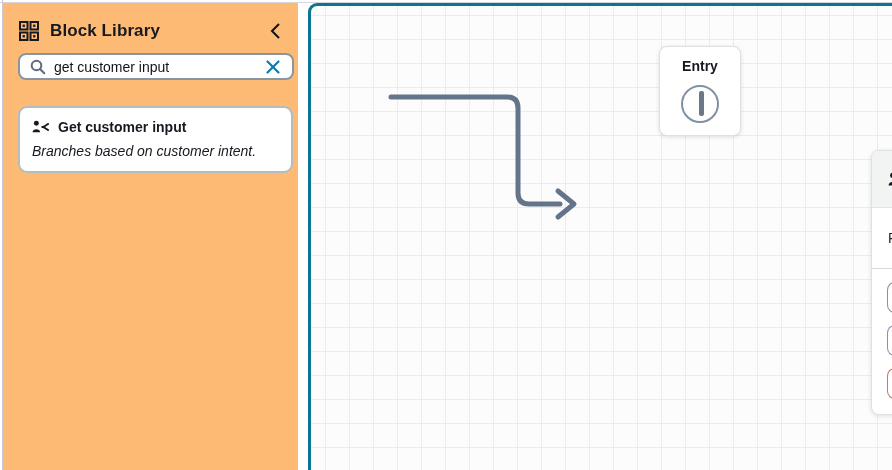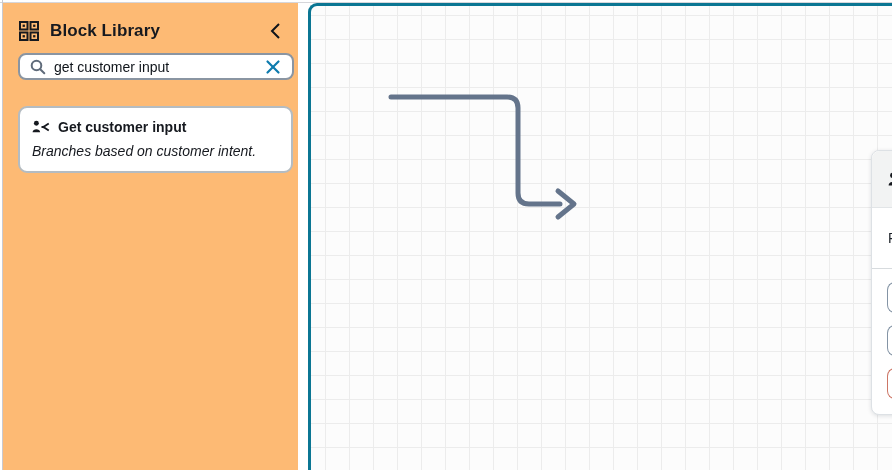--- a/index.html
+++ b/index.html
@@ -121,20 +121,26 @@
           </svg>
         </span>
         <span class="card-title">Get customer input</span>
       </div>
       <div class="card-desc">Branches based on customer intent.</div>
     </div>
   </div>
 
   <div class="canvas">
 
+    <div class="flow-node entry-node">
+      <div class="entry-title">Entry</div>
+      <div class="entry-port">
+        <div class="entry-port-bar"></div>
+      </div>
+    </div>
 
     <div class="flow-node gci-node">
       <div class="gci-header">
         <span class="icon">
           <svg width="21" height="15" viewBox="0 0 20 14">
             <circle cx="4.6" cy="3.1" r="2.6" fill="#16191f"></circle>
             <path d="M0.6,12.6 C0.6,8.2 8.6,8.2 8.6,12.6 Z" fill="#16191f"></path>
             <path d="M11,7 h1.6 M12,7 L16.8,3.9 M12,7 L16.8,10.1" fill="none" stroke="#16191f" stroke-width="2" stroke-linecap="square"></path>
           </svg>
         </span>

